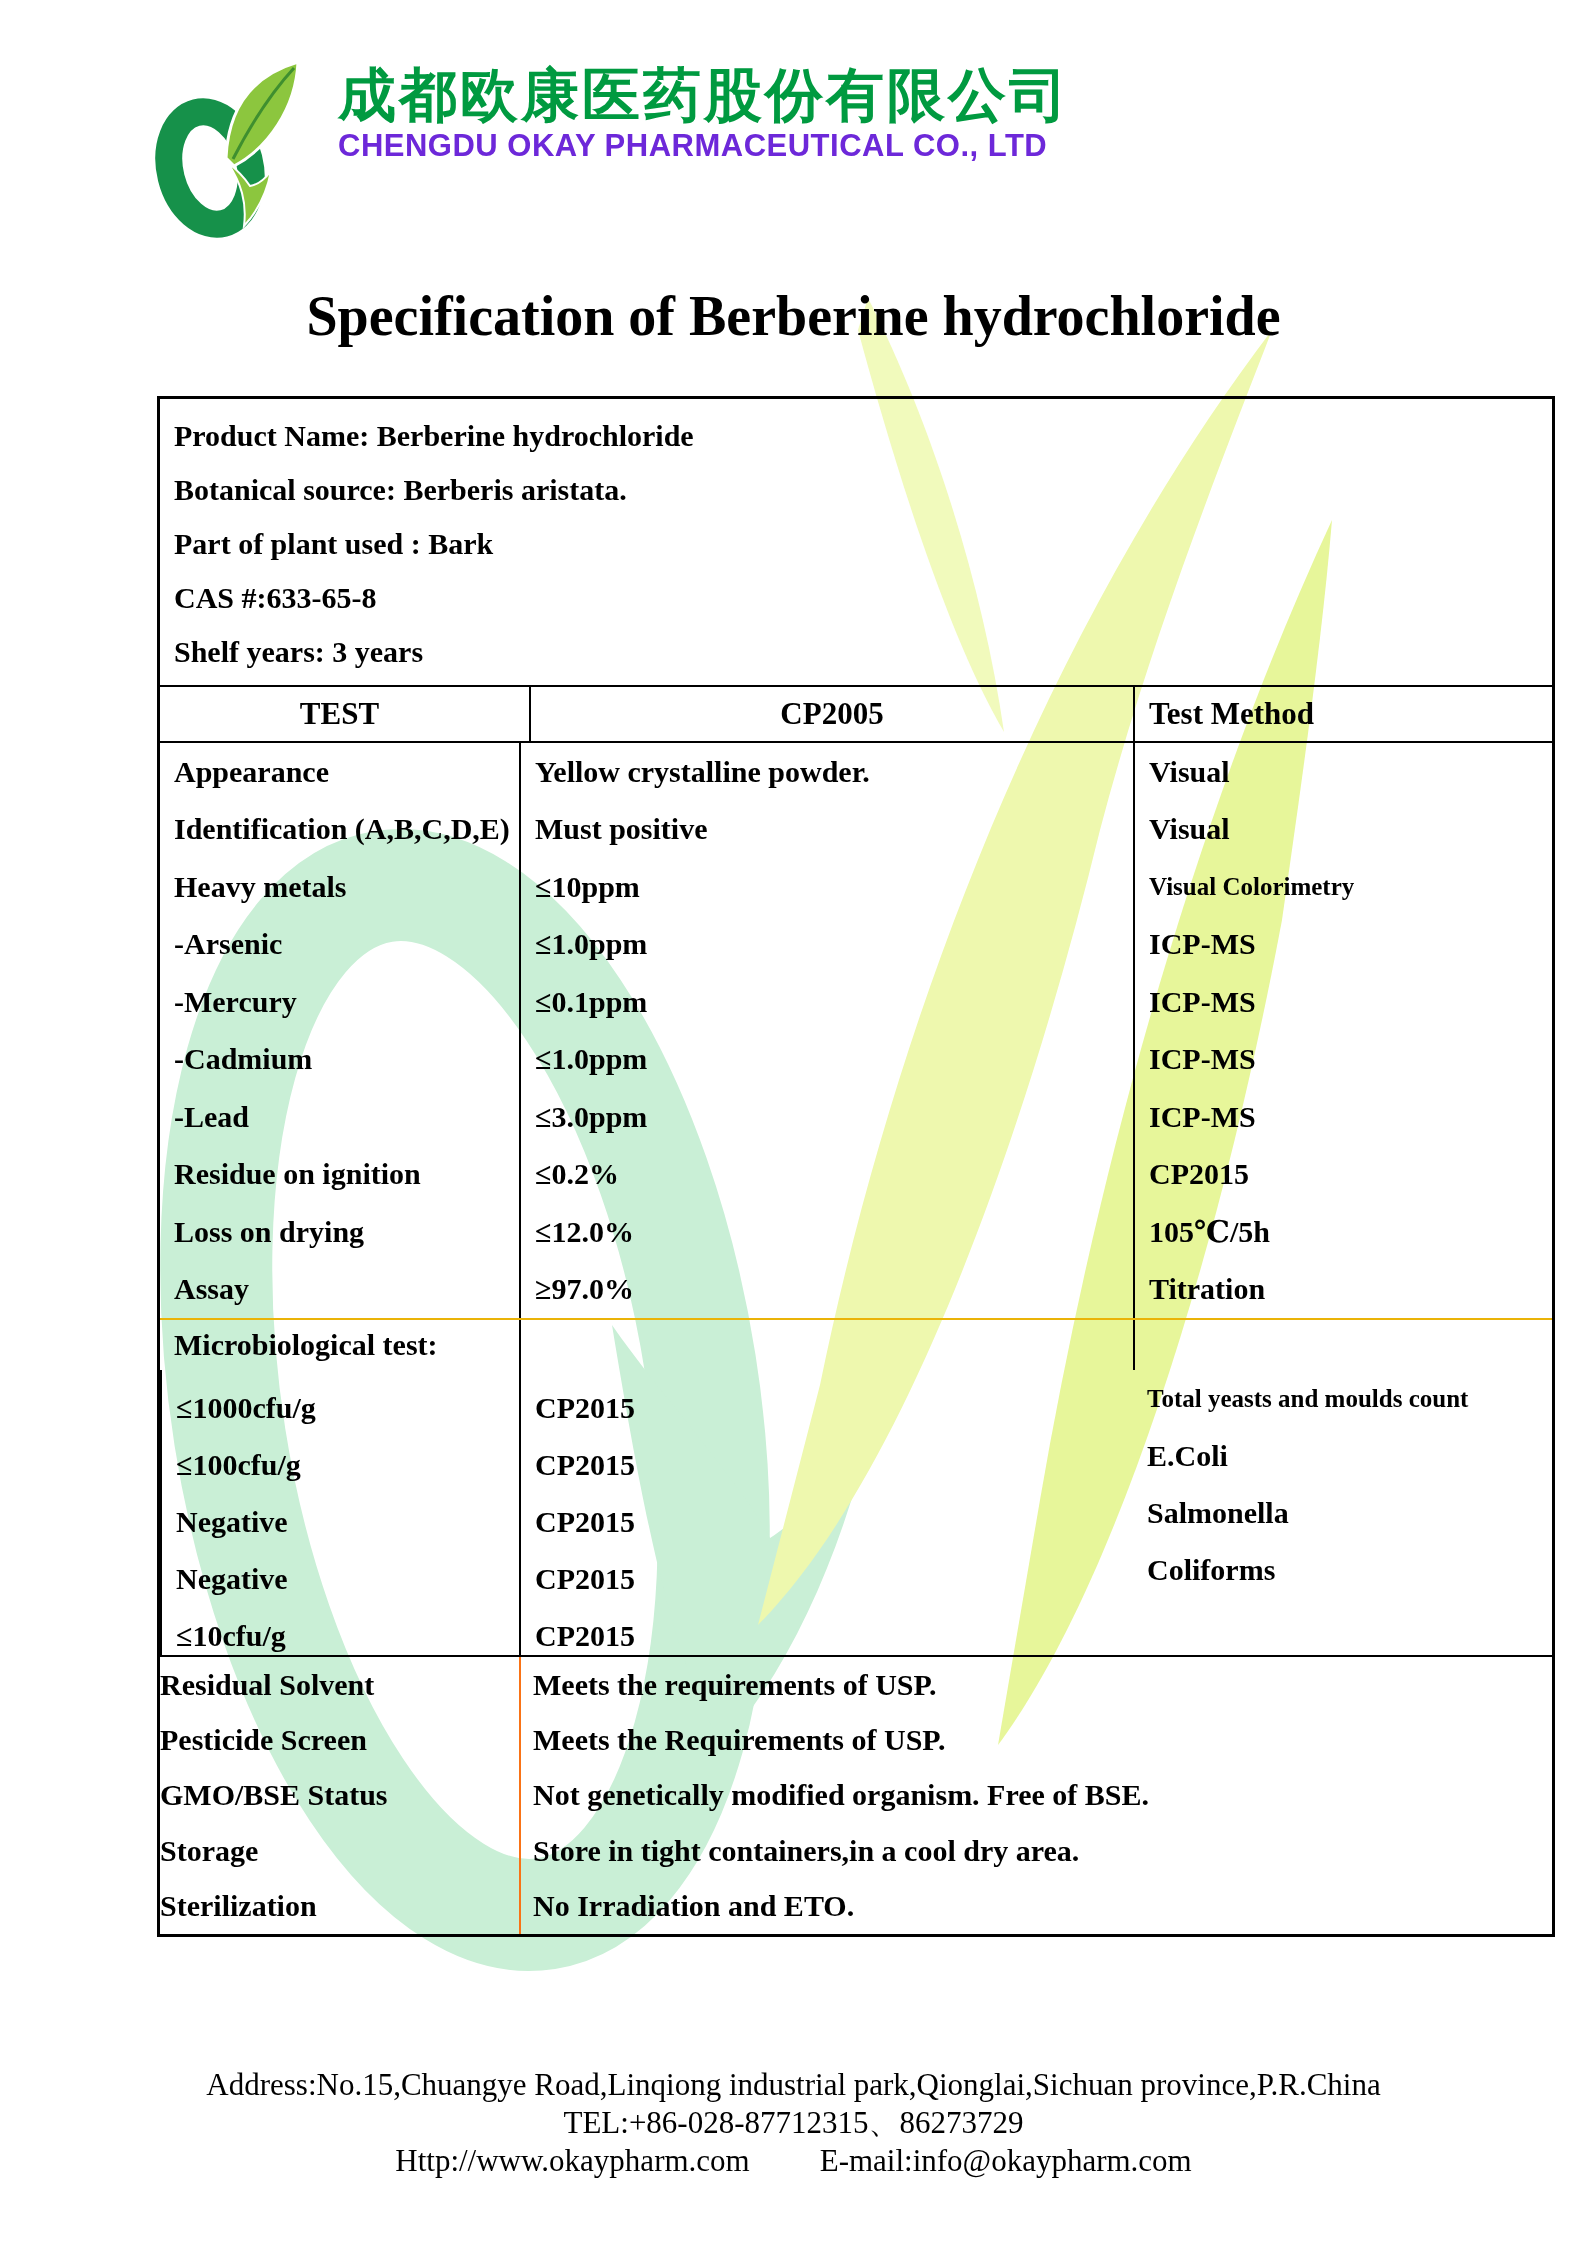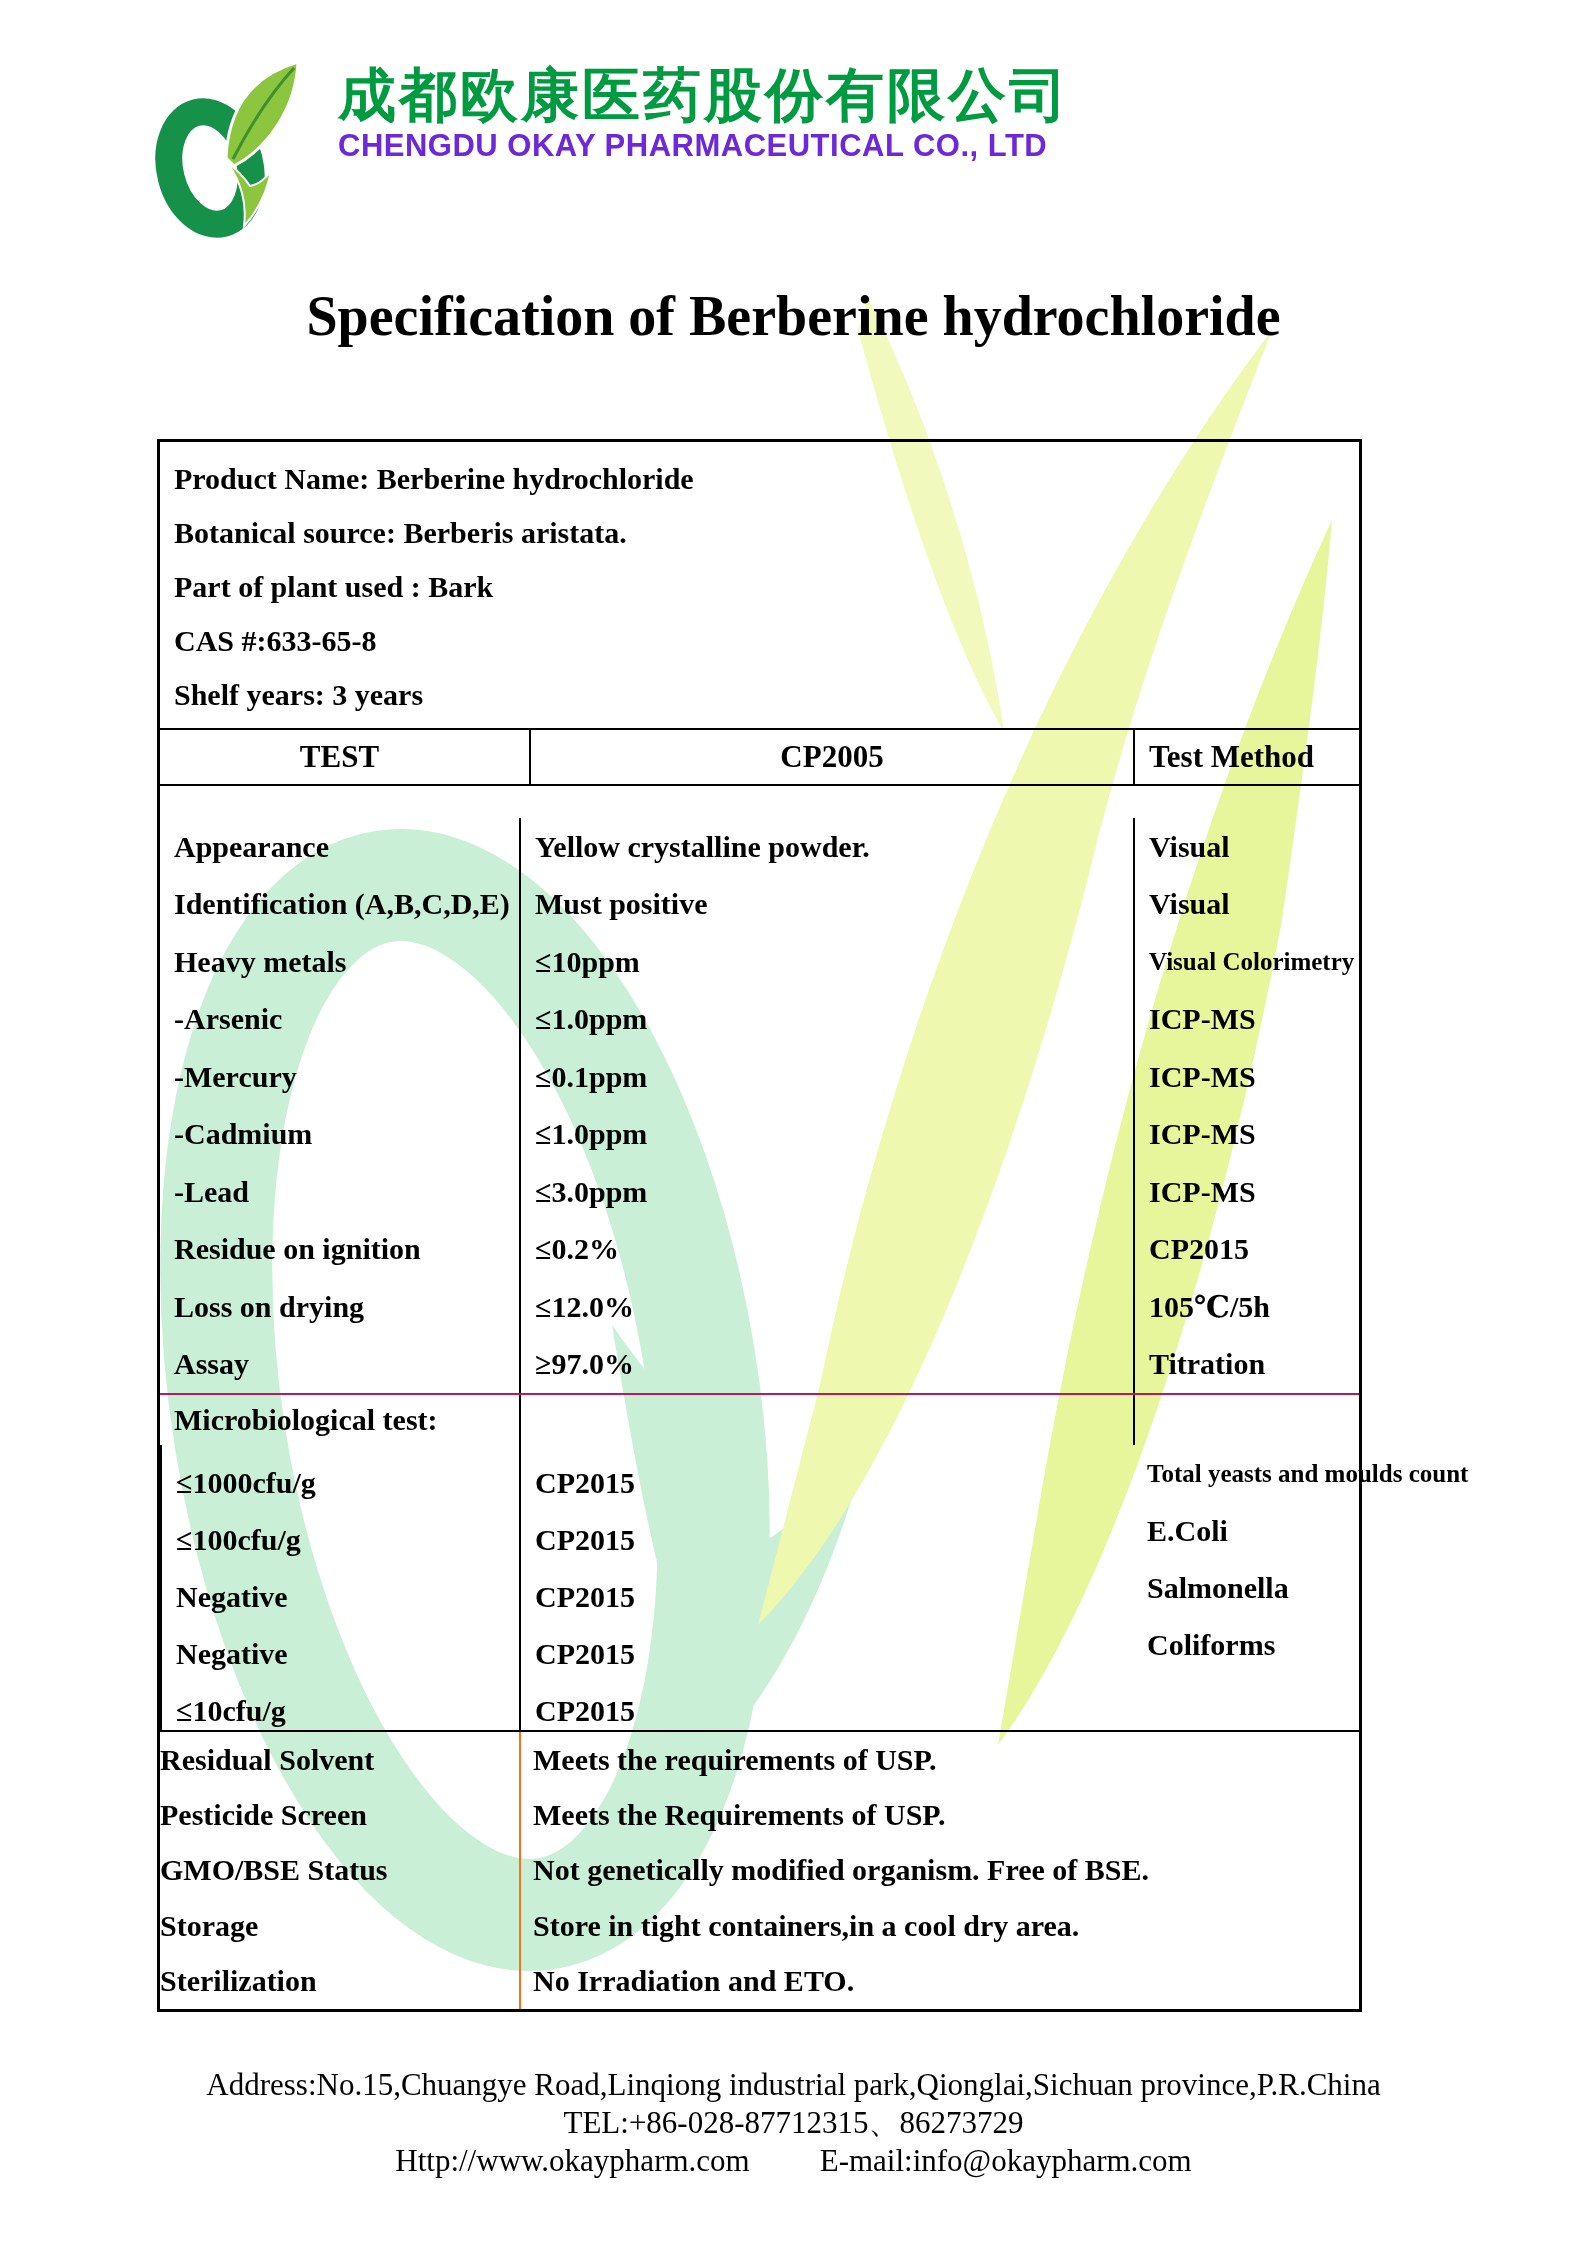--- a/index.html
+++ b/index.html
@@ -20,33 +20,33 @@
   .company-en {
     font-family:"Liberation Sans","DejaVu Sans",sans-serif;
     font-size:31px; font-weight:bold; color:#6d28d9; letter-spacing:.5px; 
   }
   .doc-title {
     position:absolute; left:0; top:284px; width:100%; text-align:center;
     font-size:56px; font-weight:bold; z-index:1;
   }
   
   .spec-table {
-    position:absolute; left:157px; top:439px; width:1205px;
+    position:absolute; left:157px; top:396px; width:1398px;
     border:3px solid #000; z-index:1; box-sizing:border-box; background:transparent;
   }
   .info-cell { border-bottom:2px solid #000; padding:10px 0 6px 14px; }
   .info-line { font-size:30px; font-weight:bold; line-height:54px; white-space:nowrap; }
 
   .head-row { display:grid; grid-template-columns:359px 614px 1fr; height:54px; border-bottom:2px solid #000; }
   .head-row > div { display:flex; align-items:center; font-size:31px; font-weight:bold; box-sizing:border-box; }
   .head-row .c1 { justify-content:center; }
   .head-row .c2 { justify-content:center; border-left:2px solid #000;margin-left:10px; }
   .head-row .c3 { padding-left:14px; border-left:2px solid #000; }
 
-  .sec-a { display:grid; grid-template-columns:359px 614px 1fr; grid-auto-rows:57.5px; border-bottom:2px solid #be185d;margin-top:32px; }
+  .sec-a { display:grid; grid-template-columns:359px 614px 1fr; grid-auto-rows:57.5px; border-bottom:2px solid #eab308; }
   .sec-a > div { display:flex; align-items:center; padding-left:14px; font-size:30px; font-weight:bold; box-sizing:border-box; white-space:nowrap; }
   .sec-a > div:nth-child(3n+2), .sec-a > div:nth-child(3n) { border-left:2px solid #000; }
   .sec-a > div:nth-child(9) { font-size:25px; }   
 
   .sec-b { display:grid; grid-template-columns:359px 614px 1fr; grid-template-rows:50px repeat(5,57px); border-bottom:2px solid #000; }
   .sec-b > div { box-sizing:border-box; padding-left:14px; font-weight:bold; font-size:30px; display:flex; align-items:center; white-space:nowrap; }
   .sec-b > div.v2, .sec-b > div.v3 { border-left:2px solid #000; }
   .sec-b > div.low { align-items:flex-end; padding-bottom:2px; }  
   .sec-b > div.small { font-size:25px; }
 

